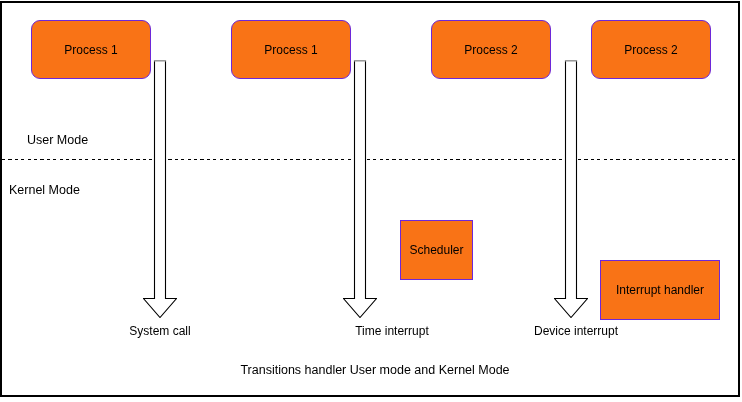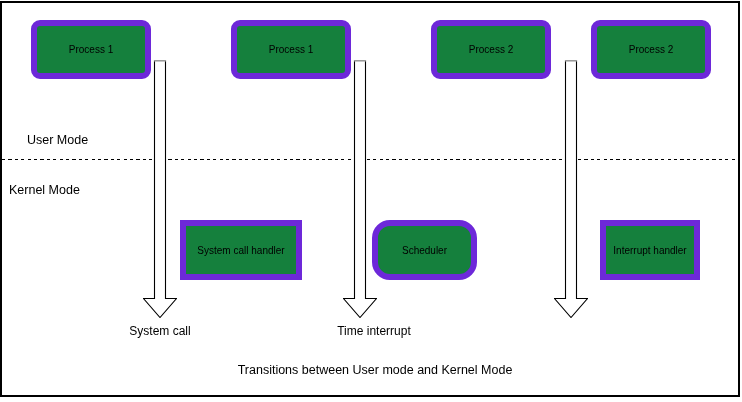--- a/index.html
+++ b/index.html
@@ -23,46 +23,46 @@
   }
 
   .mode-label {
     position: absolute; font-size: 12.5px; line-height: 14px; white-space: nowrap;
   }
   .mode-user   { left: 27px; top: 133px; text-align: center; }
   .mode-kernel { left: 9px; top: 183px; }
 
   .node {
     position: absolute; box-sizing: border-box;
-    border: 6px solid #6d28d9; background: #15803d;
+    border: 1px solid #6d28d9; background: #f97316;
     display: flex; align-items: center; justify-content: center;
-    font-size: 10px; text-align: center; white-space: nowrap;
+    font-size: 12px; text-align: center; white-space: nowrap;
   }
   .rounded { border-radius: 9px; height: 59px; width: 120px; top: 20px; }
   .p1a { left: 31px; }
   .p1b { left: 231px; }
   .p2a { left: 431px; }
   .p2b { left: 591px; }
 
   .handler { top: 220px; height: 60px; }
   .h-syscall   { left: 180px; width: 122px; }
-  .h-scheduler { left: 372px; width: 105px; border-radius: 18px;  }
-  .h-interrupt { left: 600px; width: 100px; }
+  .h-scheduler { left: 400px; width: 73px;  }
+  .h-interrupt { left: 600px; width: 120px; margin-top: 40px; }
 
   .arrow-svg { position: absolute; top: 60px; width: 34px; height: 258px; }
   .arrow-1 { left: 143px; }
   .arrow-2 { left: 343px; }
   .arrow-3 { left: 554px; }
 
   .transition-label {
     position: absolute; top: 324px; transform: translateX(-50%);
     font-size: 12px; white-space: nowrap;
   }
   .t1 { left: 160px; }
-  .t2 { left: 374px; }
+  .t2 { left: 392px; }
   .t3 { left: 576px; }
 
   .caption {
     position: absolute; top: 363px; left: 375px; transform: translateX(-50%);
     font-size: 12.5px; white-space: nowrap;
   }
 </style>
 </head>
 <body>
 
@@ -73,35 +73,35 @@
   <div class="divider"></div>
 
   <div class="mode-label mode-user">User Mode</div>
   <div class="mode-label mode-kernel">Kernel Mode</div>
 
   <div class="node rounded p1a">Process 1</div>
   <div class="node rounded p1b">Process 1</div>
   <div class="node rounded p2a">Process 2</div>
   <div class="node rounded p2b">Process 2</div>
 
-  <div class="node handler h-syscall">System call handler</div>
   <div class="node handler h-scheduler">Scheduler</div>
   <div class="node handler h-interrupt">Interrupt handler</div>
 
   <svg class="arrow-svg arrow-1" viewBox="0 0 34 258">
     <path d="M 11.5 0.5 L 22.5 0.5 L 22.5 238.5 L 33.5 238.5 L 17 257.5 L 0.5 238.5 L 11.5 238.5 Z" fill="#ffffff" stroke="#000000" stroke-width="1.1"></path>
     <line x1="11" y1="0.75" x2="23" y2="0.75" stroke="#999999" stroke-width="1.6"></line>
   </svg>
   <svg class="arrow-svg arrow-2" viewBox="0 0 34 258">
     <path d="M 11.5 0.5 L 22.5 0.5 L 22.5 238.5 L 33.5 238.5 L 17 257.5 L 0.5 238.5 L 11.5 238.5 Z" fill="#ffffff" stroke="#000000" stroke-width="1.1"></path>
     <line x1="11" y1="0.75" x2="23" y2="0.75" stroke="#999999" stroke-width="1.6"></line>
   </svg>
   <svg class="arrow-svg arrow-3" viewBox="0 0 34 258">
     <path d="M 11.5 0.5 L 22.5 0.5 L 22.5 238.5 L 33.5 238.5 L 17 257.5 L 0.5 238.5 L 11.5 238.5 Z" fill="#ffffff" stroke="#000000" stroke-width="1.1"></path>
     <line x1="11" y1="0.75" x2="23" y2="0.75" stroke="#999999" stroke-width="1.6"></line>
   </svg>
 
   <div class="transition-label t1">System call</div>
   <div class="transition-label t2">Time interrupt</div>
+  <div class="transition-label t3">Device interrupt</div>
 
-  <div class="caption">Transitions between User mode and Kernel Mode</div>
+  <div class="caption">Transitions handler User mode and Kernel Mode</div>
 
 </div>
 
 </body></html>

